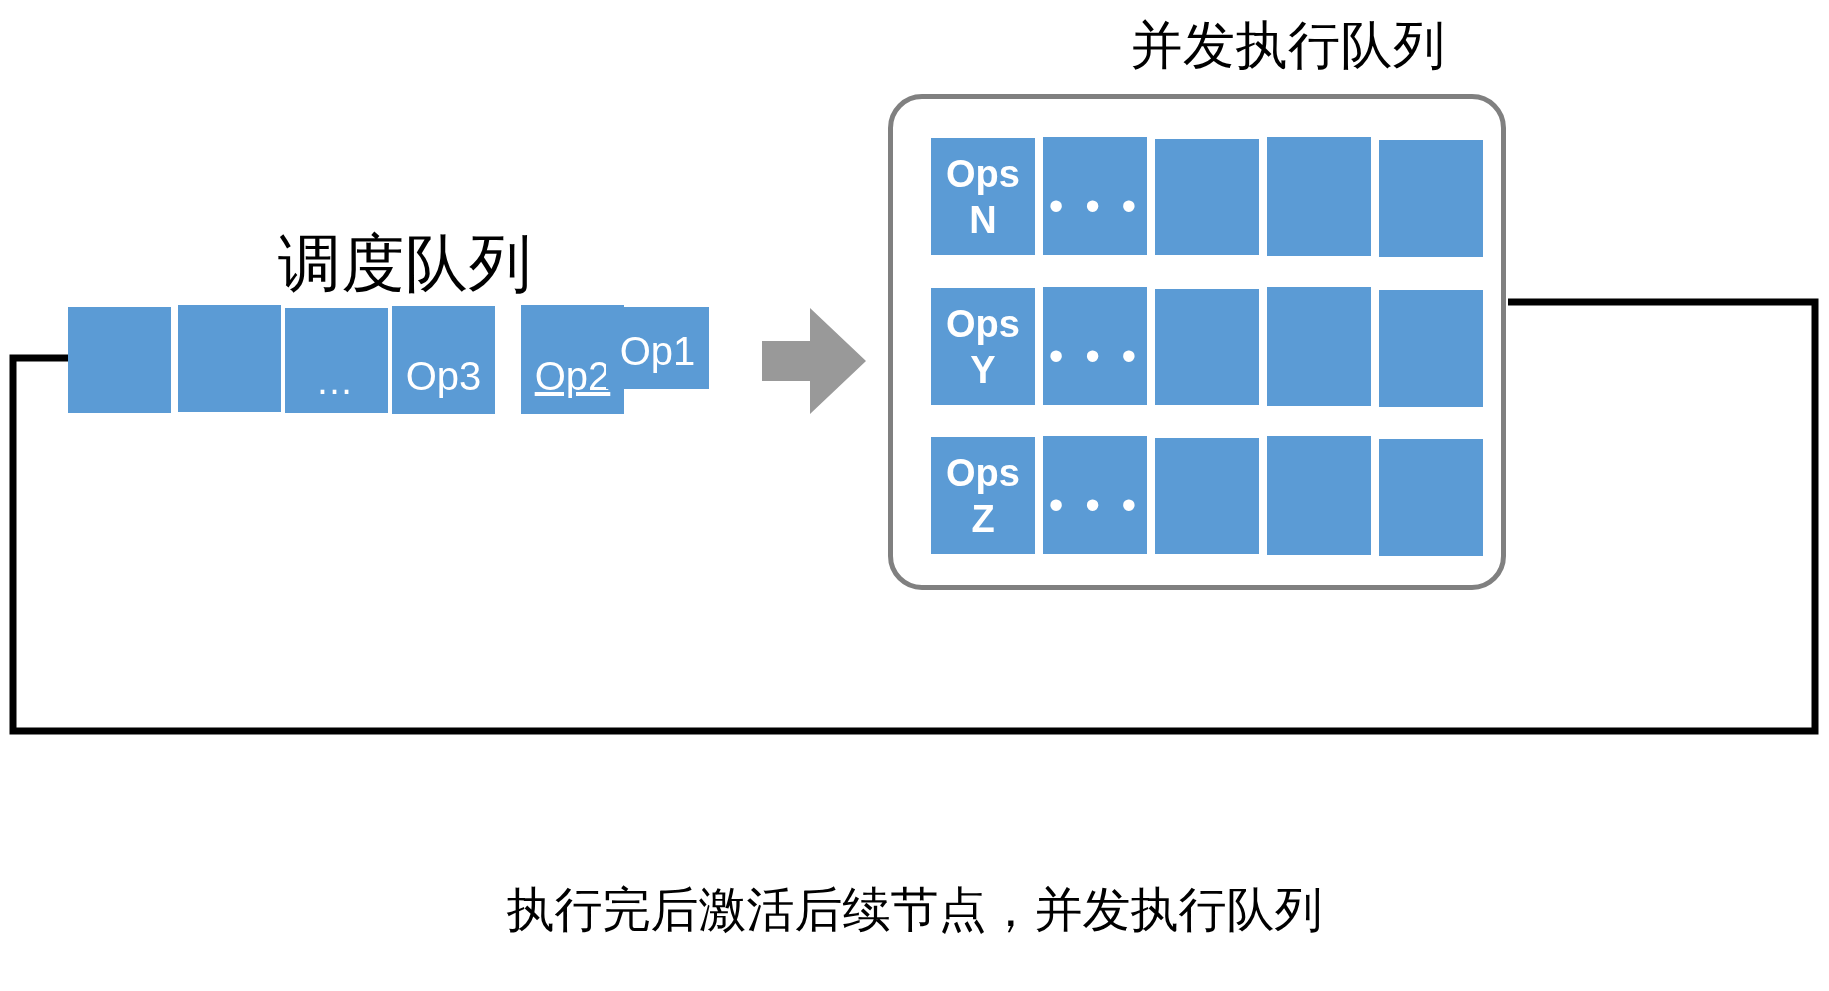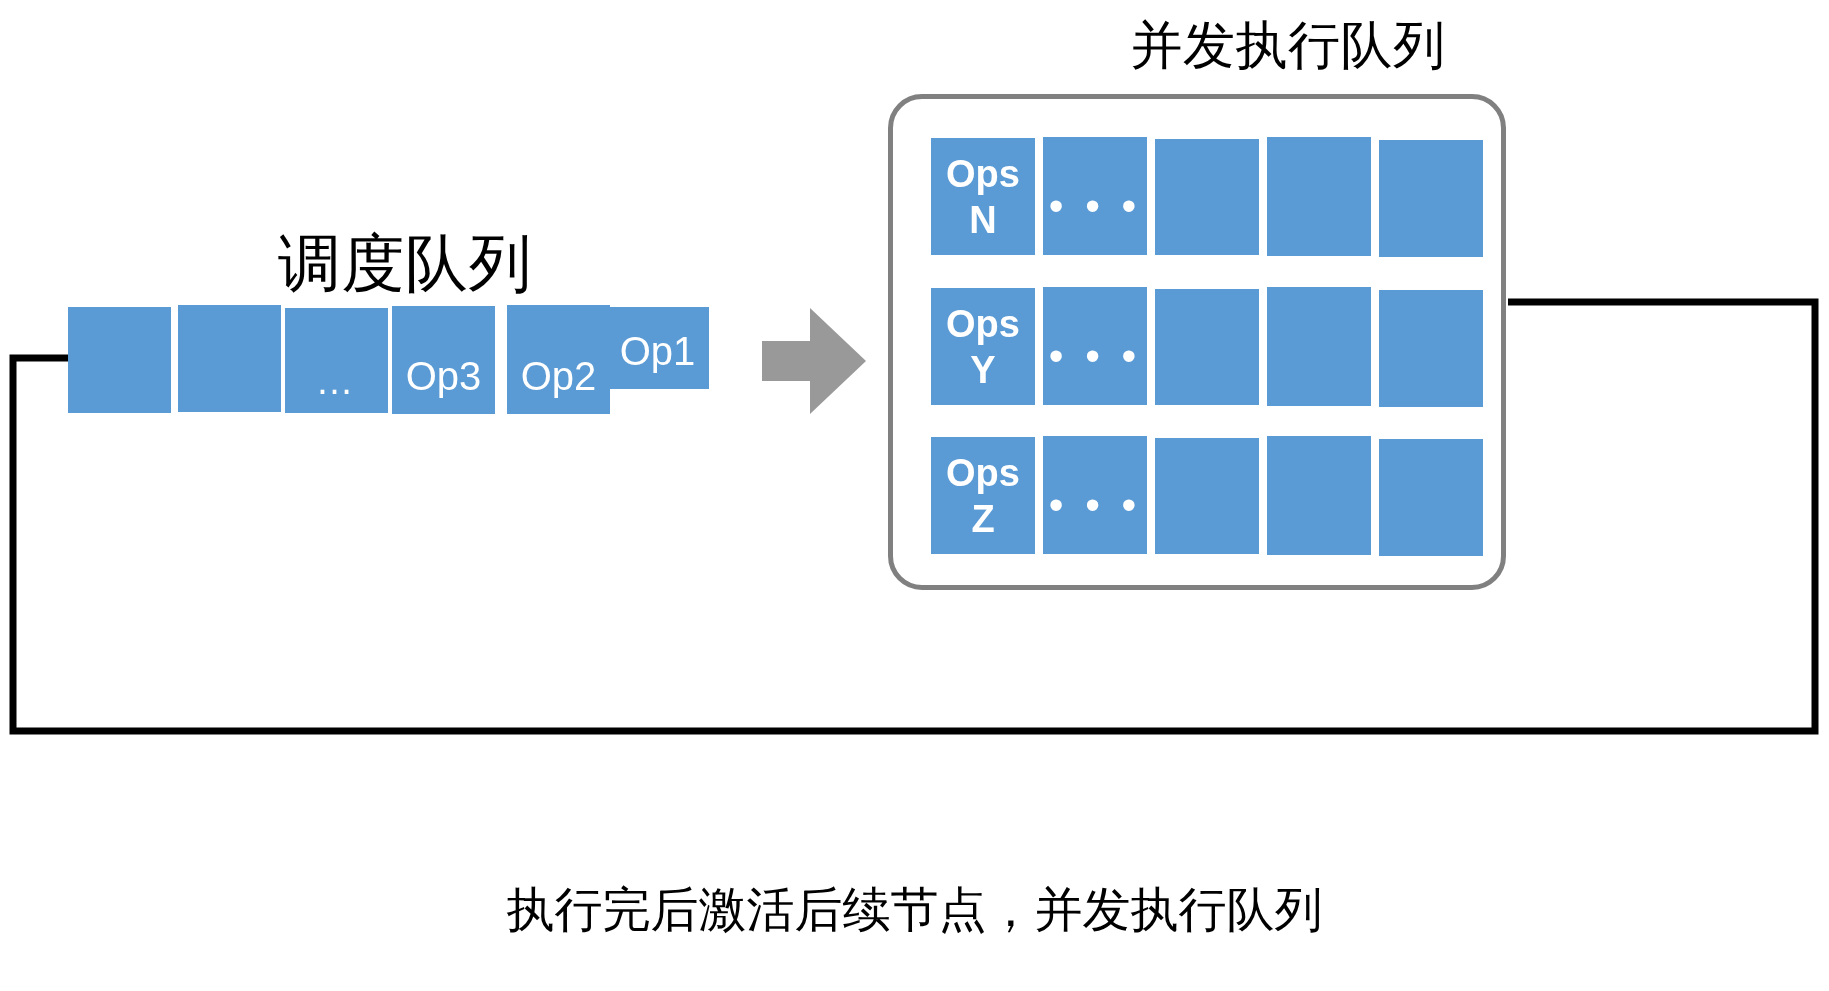--- a/index.html
+++ b/index.html
@@ -91,21 +91,21 @@
     height: 108px;
     align-items: flex-end;
     padding-bottom: 16px;
     font-size: 40px;
   }
   
   #sched-queue .op-block:nth-child(1) { left: 0px;   top: 2px; height: 106px; }
   #sched-queue .op-block:nth-child(2) { left: 110px; top: 0px; height: 107px; }
   #sched-queue .op-block:nth-child(3) { left: 217px; top: 3px; height: 105px; }
   #sched-queue .op-block:nth-child(4) { left: 324px; top: 1px; height: 108px; }
-  #sched-queue .op-block:nth-child(5) { left: 439px; top: 0px; height: 109px; }
+  #sched-queue .op-block:nth-child(5) { left: 453px; top: 0px; height: 109px; text-decoration: underline; }
   #sched-queue .op-block:nth-child(6) { left: 538px; top: 2px; height: 82px; }
 
   
   #transfer-arrow {
     position: absolute;
     left: 762px;
     top: 308px;
     width: 104px;
     height: 106px;
   }

